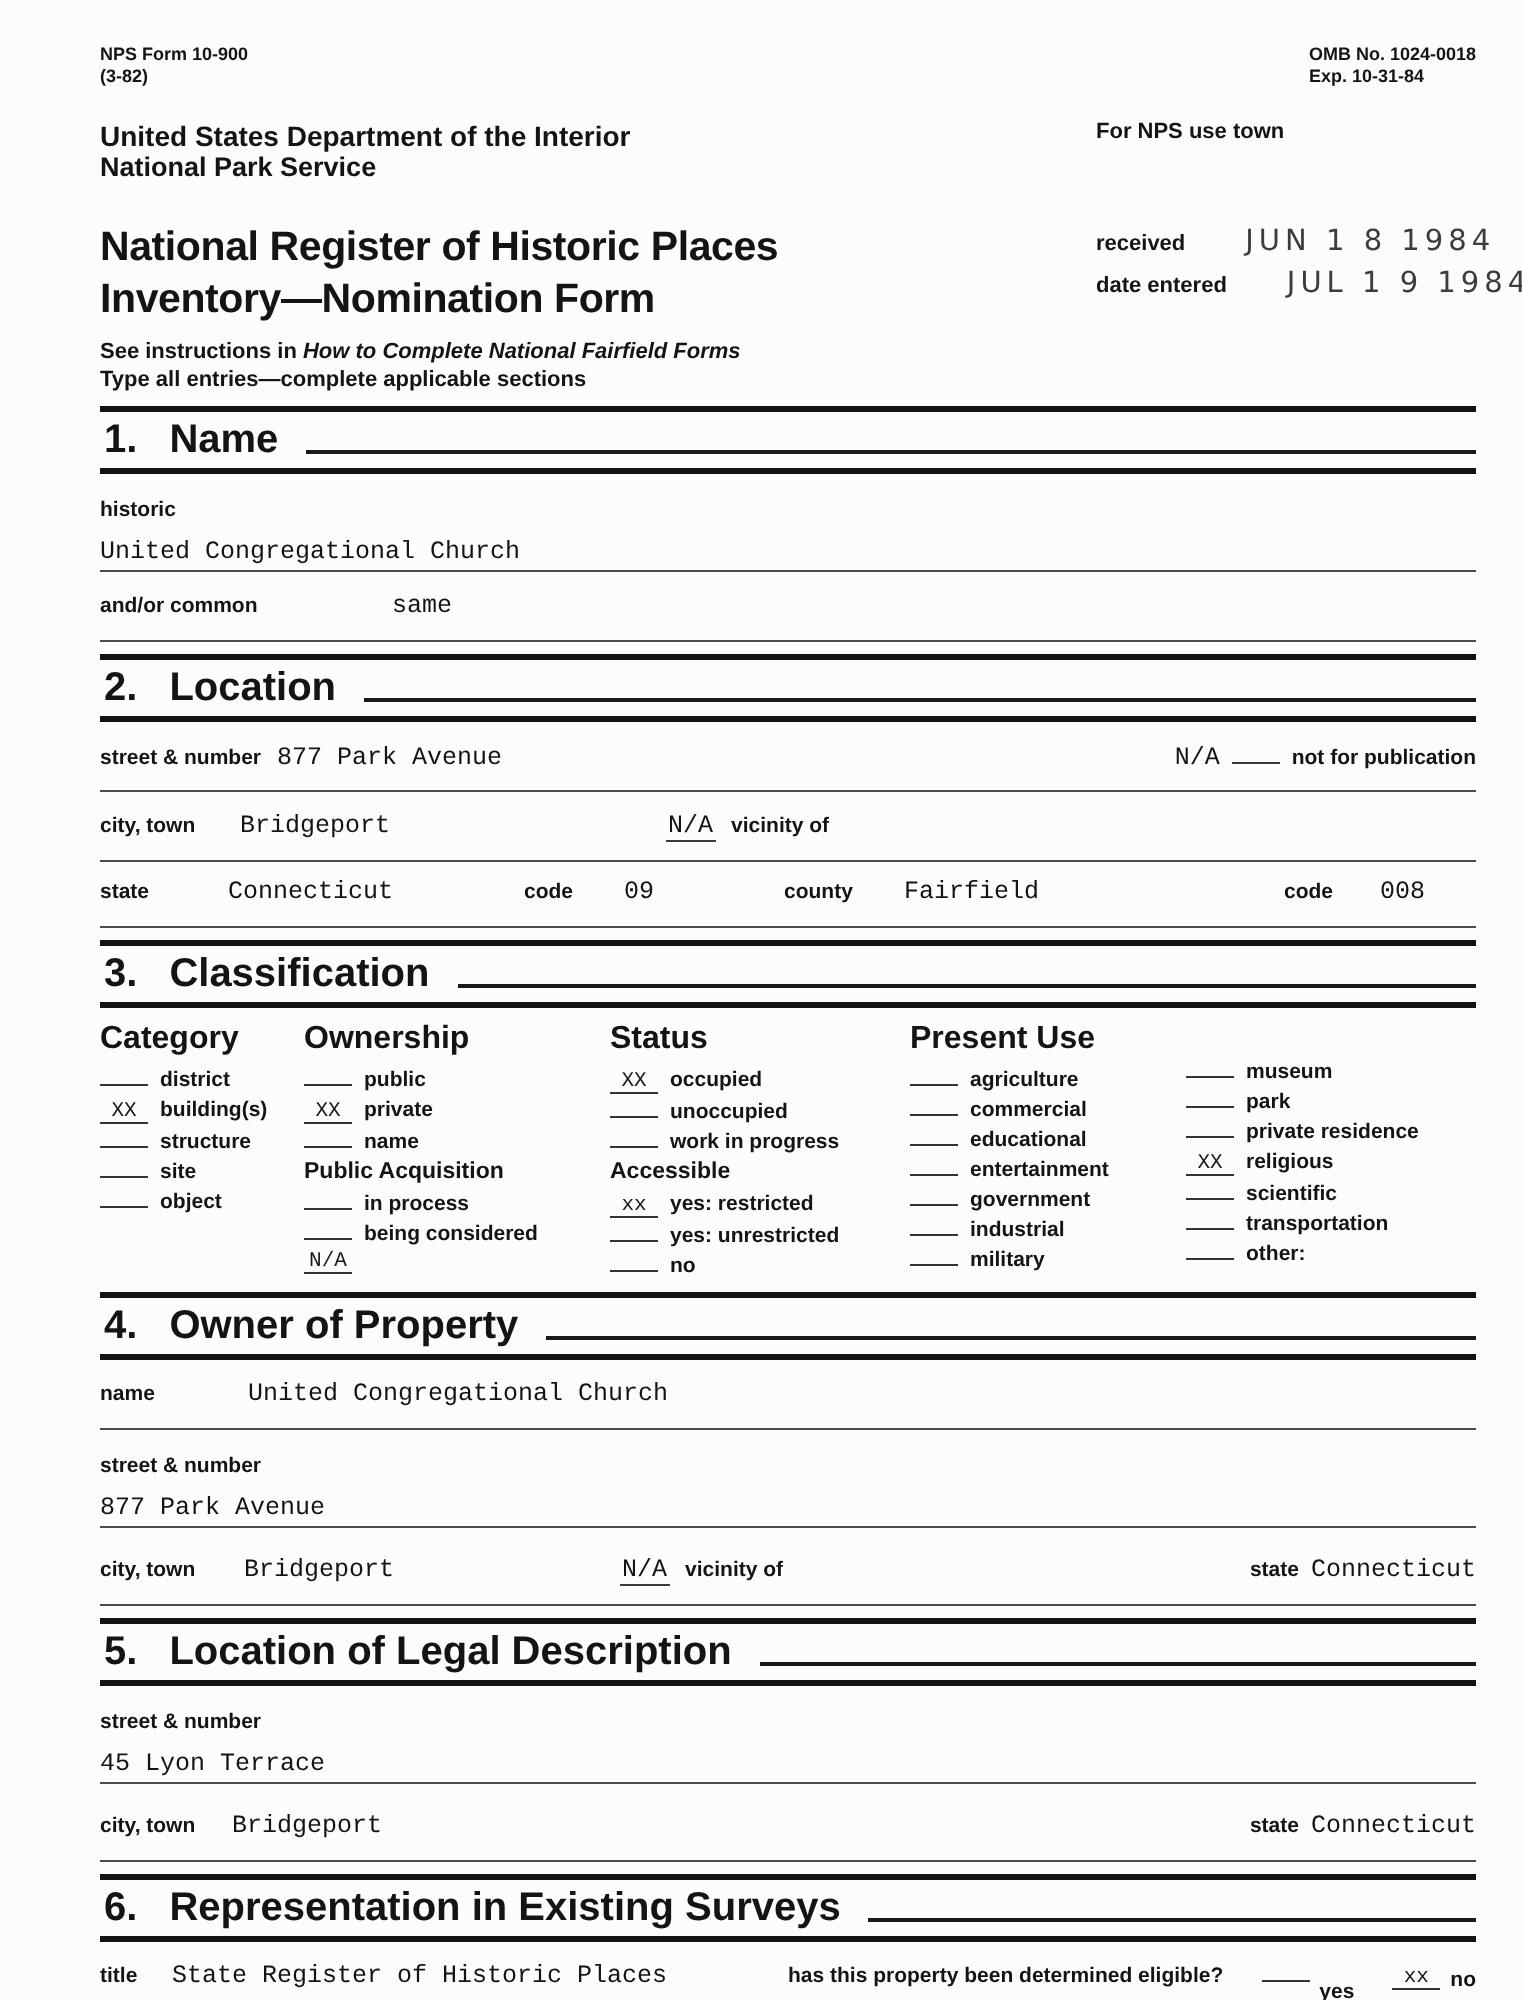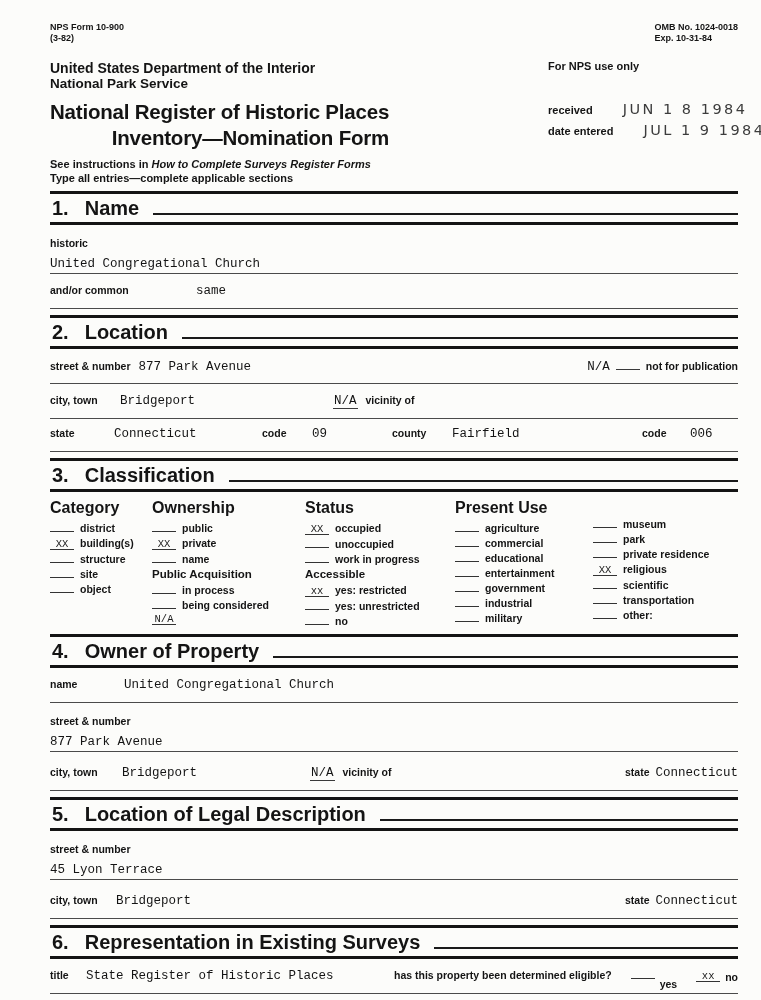--- a/index.html
+++ b/index.html
@@ -8,21 +8,21 @@
     background:#fcfcfa; box-sizing:border-box;
     padding:22px 23px 0 50px; overflow:hidden;
     font-family:"Liberation Sans", sans-serif; color:#141414;
   }
   .row{display:flex; justify-content:space-between;}
   .tiny{font-size:9px; font-weight:bold; line-height:11px;}
   .hdr-row2{display:flex; justify-content:space-between; align-items:flex-start; margin-top:16px;}
   .dept{font-size:14px; font-weight:bold; line-height:16px;}
   .agency{font-size:13.5px; font-weight:bold; line-height:16px;}
   .nps-use{font-size:11px; font-weight:bold; width:190px;}
-  .hdr-row3{display:flex; justify-content:space-between; margin-top:7px;text-align:right;}
+  .hdr-row3{display:flex; justify-content:space-between; margin-top:19px;}
   .title{font-size:20.5px; font-weight:bold; line-height:26px; letter-spacing:-0.2px;}
   .stamps{width:190px; padding-top:2px;}
   .stampline{display:flex; align-items:baseline; margin-bottom:5px;gap:24px;}
   .recv-label{font-size:11px; font-weight:bold; margin-right:6px; white-space:nowrap;}
   .stamp{font-family:"DejaVu Sans", sans-serif; font-size:14.5px; font-weight:500;
          letter-spacing:2.5px; color:#3c3c3c; white-space:nowrap;}
   .instr{font-size:11px; font-weight:bold; line-height:14px;}
   .instr i{font-style:italic;}.mt6{margin-top:6px;}.mt8{margin-top:8px;}
   .mt10{margin-top:10px;}.mt12{margin-top:12px;flex-direction:column;}.mt14{margin-top:14px;}
   .rule3{height:3px; background:#141414; margin-top:6px;}
@@ -65,21 +65,21 @@
       <div>OMB No. 1024-0018</div>
       <div>Exp. 10-31-84</div>
     </div>
   </div>
 
   <div class="hdr-row2">
     <div>
       <div class="dept">United States Department of the Interior</div>
       <div class="agency">National Park Service</div>
     </div>
-    <div class="nps-use">For NPS use only</div>
+    <div class="nps-use">For NPS use town</div>
   </div>
 
   <div class="hdr-row3">
     <div>
       <div class="title">National Register of Historic Places</div>
       <div class="title">Inventory—Nomination Form</div>
     </div>
     <div class="stamps">
       <div class="stampline">
         <span class="recv-label">received</span>
@@ -87,21 +87,21 @@
       </div>
       <div class="stampline">
         <span class="recv-label">date entered</span>
         <span class="stamp">JUL 1 9 1984</span>
       </div>
     </div>
   </div>
 
   <div class="instr mt6">
     <span>See instructions in</span>
-    <i>How to Complete Surveys Register Forms</i>
+    <i>How to Complete National Fairfield Forms</i>
   </div>
   <div class="instr">Type all entries—complete applicable sections</div>
 
   <div class="rule3"></div>
   <div class="shead">
     <span class="num">1.</span>
     <span class="stitle">Name</span>
     <span class="tail"></span>
   </div>
   <div class="rule3 tight"></div>
@@ -139,21 +139,21 @@
     <span class="flabel">vicinity of</span>
   </div>
   <div class="frow mt8">
     <span class="flabel" style="min-width:56px">state</span>
     <span class="fvalue" style="min-width:140px">Connecticut</span>
     <span class="flabel" style="min-width:42px">code</span>
     <span class="fvalue" style="min-width:72px">09</span>
     <span class="flabel" style="min-width:52px">county</span>
     <span class="fvalue" style="min-width:182px">Fairfield</span>
     <span class="flabel" style="min-width:40px">code</span>
-    <span class="fvalue">006</span>
+    <span class="fvalue">008</span>
   </div>
 
   <div class="rule3"></div>
   <div class="shead">
     <span class="num">3.</span>
     <span class="stitle">Classification</span>
     <span class="tail"></span>
   </div>
   <div class="rule3 tight"></div>
 

